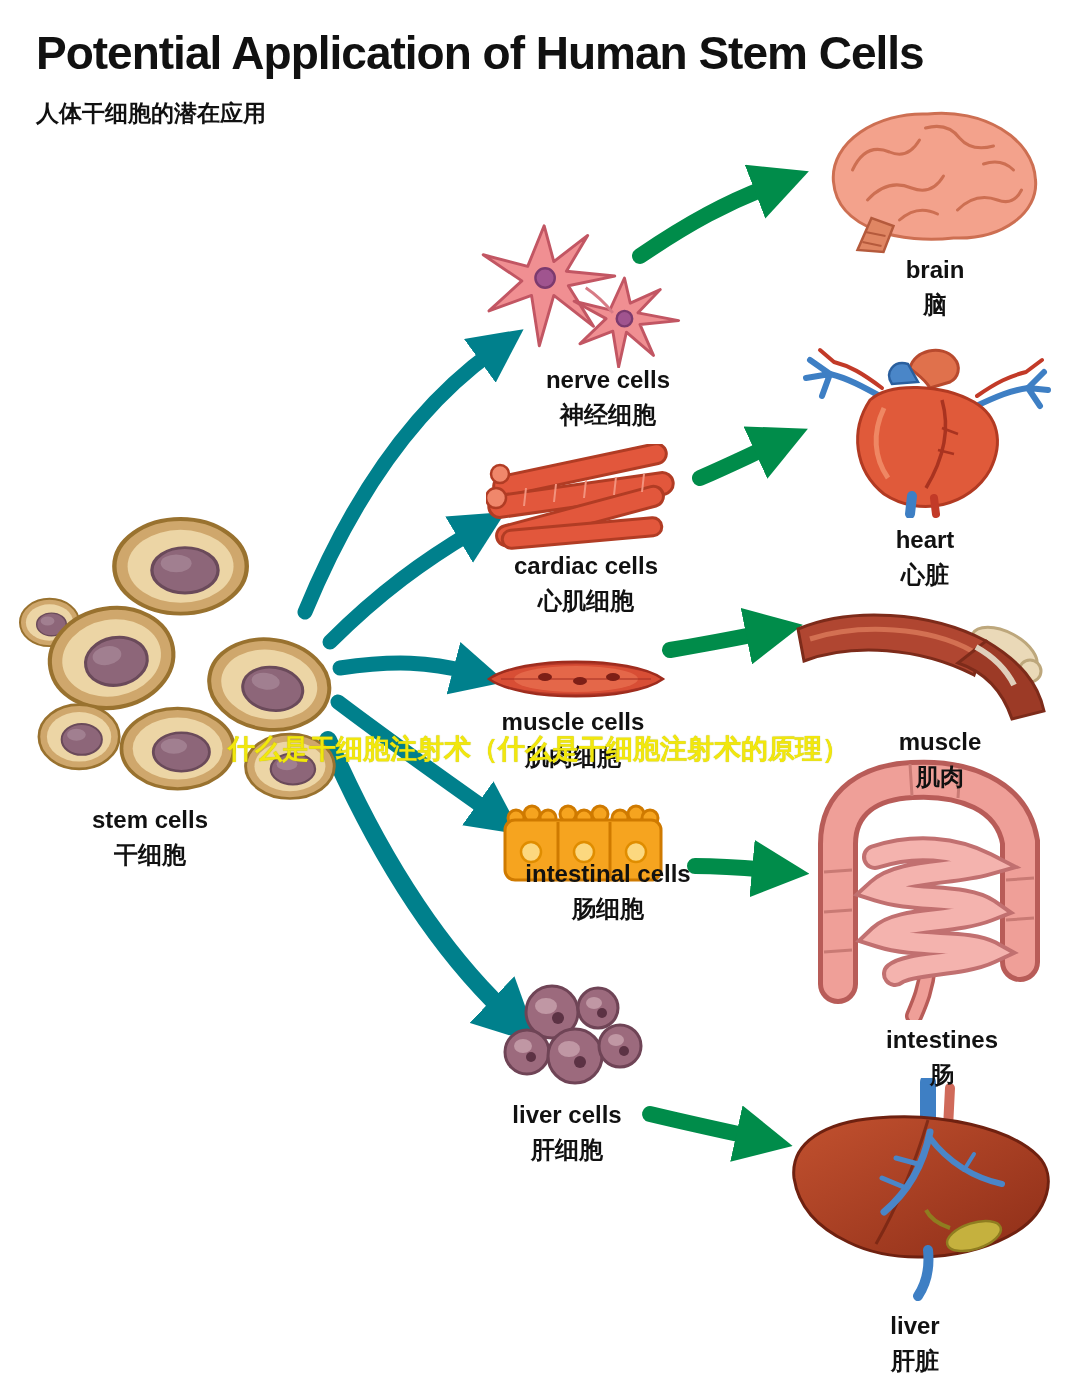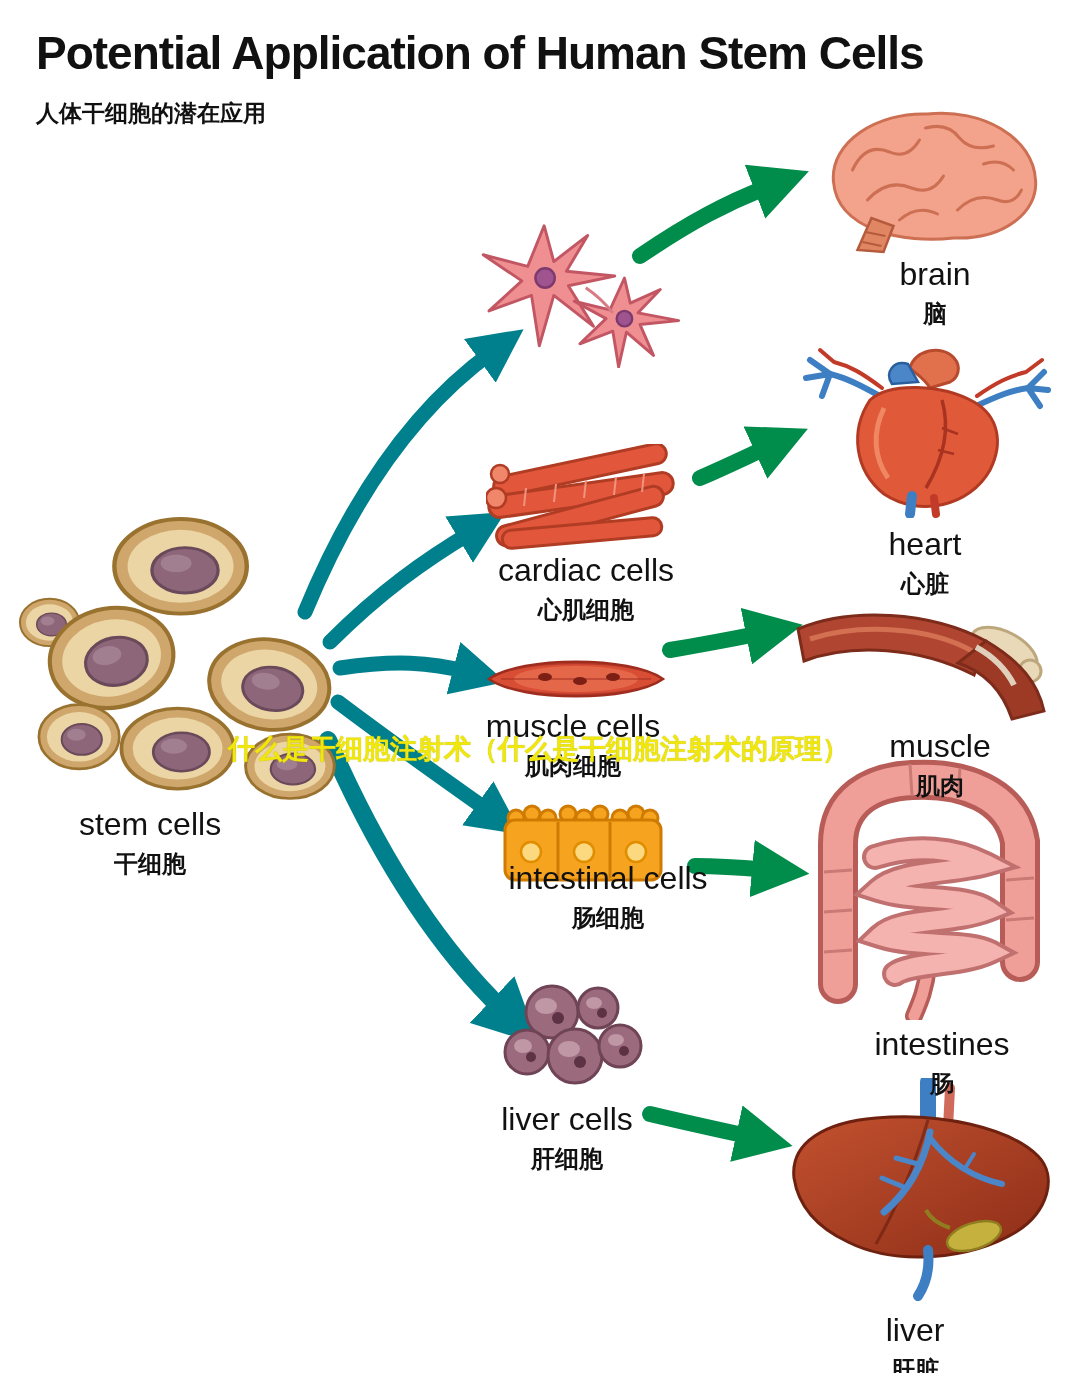--- a/index.html
+++ b/index.html
@@ -5,21 +5,21 @@
   html,body{margin:0;padding:0;background:#ffffff;}
   .canvas{
     position:relative;width:1080px;height:1373px;background:var(--background,#fff);
     overflow:hidden;font-family:"Liberation Sans","DejaVu Sans",sans-serif;color:var(--text-dark,#111);
   }
   .title{position:absolute;left:36px;top:26px;font-size:46px;font-weight:900;letter-spacing:-1px;white-space:nowrap;}
   .subtitle{position:absolute;left:36px;top:98px;font-size:23px;font-weight:800;white-space:nowrap;}
   .illus{position:absolute;z-index:10;}
   .arrows{position:absolute;left:0;top:0;width:1080px;height:1373px;z-index:5;pointer-events:none;}
   .lbl{position:absolute;transform:translateX(-50%);text-align:center;white-space:nowrap;z-index:20;}
-  .lbl .en{font-size:32px;font-weight:400;}
+  .lbl .en{font-size:24px;font-weight:700;}
   .lbl .zh{font-size:24px;font-weight:700;margin-top:5px;}
   .watermark{
     position:absolute;left:228px;top:731px;z-index:60;font-size:27px;font-weight:800;
     color:var(--watermark-yellow,#f2e70c);white-space:nowrap;
     text-shadow:0 0 1px rgba(160,170,0,.9);
   }
 </style>
 </head>
 <body>
 
@@ -229,20 +229,24 @@
     <ellipse cx="196" cy="158" rx="28" ry="13" transform="rotate(-18 196 158)" fill="#c5b13e" stroke="#8f7d20" stroke-width="2.5"></ellipse>
     <path d="M172,150 C160,146 152,140 148,132" stroke="#8f7d20" stroke-width="4" fill="none"></path>
     <path d="M150,172 C152,192 148,206 140,218" stroke="#3e7fc4" stroke-width="10" fill="none" stroke-linecap="round"></path>
   </svg>
 
   <div class="lbl" style="left:150px;top:806px">
     <div class="en">stem cells</div>
     <div class="zh">干细胞</div>
   </div>
 
+  <div class="lbl" style="left:608px;top:366px">
+    <div class="en">nerve cells</div>
+    <div class="zh">神经细胞</div>
+  </div>
   <div class="lbl" style="left:586px;top:552px">
     <div class="en">cardiac cells</div>
     <div class="zh">心肌细胞</div>
   </div>
   <div class="lbl" style="left:573px;top:708px">
     <div class="en">muscle cells</div>
     <div class="zh">肌肉细胞</div>
   </div>
   <div class="lbl" style="left:608px;top:860px">
     <div class="en">intestinal cells</div>

